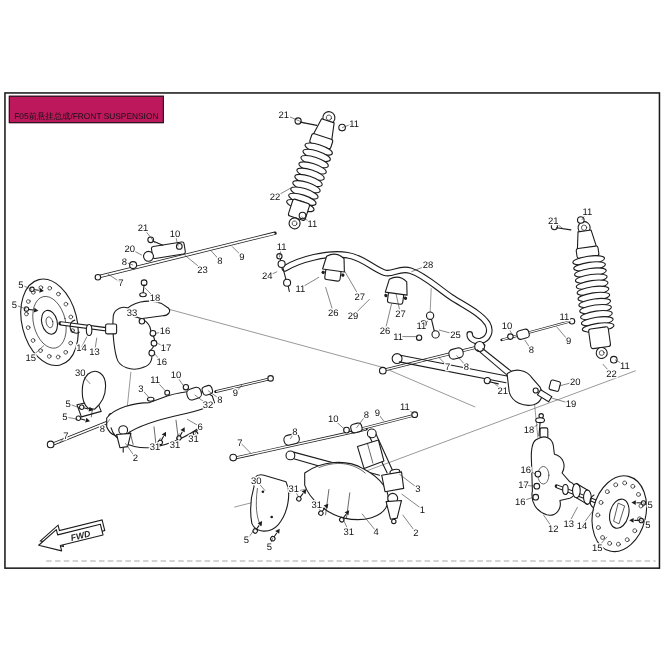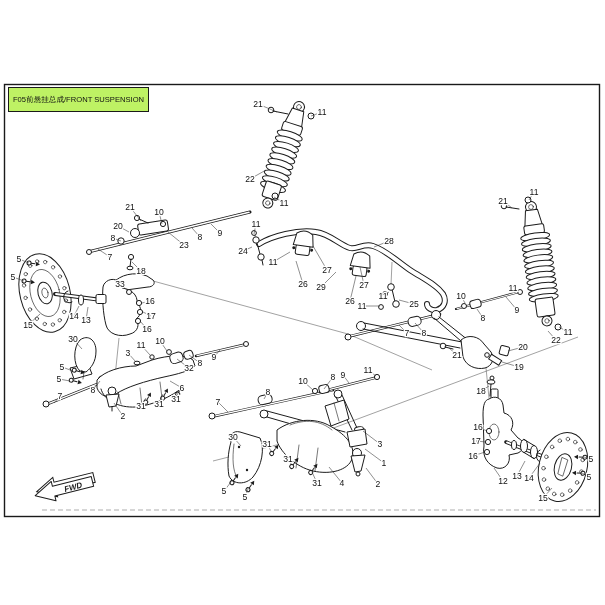--- a/index.html
+++ b/index.html
@@ -1,20 +1,20 @@
 <!DOCTYPE html>
 <html><head>
 <meta charset="utf-8">
 <style>
   html,body{margin:0;padding:0;background:#fff;}
   .page{position:relative;width:605px;height:605px;background:#ffffff;overflow:hidden;
         font-family:"Liberation Sans",sans-serif;}
   svg{position:absolute;left:0;top:0;}
   .title-box{position:absolute;left:8px;top:87px;width:139px;height:23px;
-    border:1.4px solid #1a1a1a;background:#bef264;display:flex;align-items:center;
+    border:1.4px solid #1a1a1a;background:#be185d;display:flex;align-items:flex-end;
     justify-content:center;font-size:7.6px;color:#111;white-space:nowrap;letter-spacing:0;}
   
   .p{fill:#ffffff;stroke:#1c1c1c;stroke-width:1;stroke-linejoin:round;}
   .s{fill:none;stroke:#1c1c1c;stroke-width:1;stroke-linecap:round;}
   .i{fill:none;stroke:#1c1c1c;stroke-width:.6;stroke-linecap:round;}
   .rod{stroke:#1c1c1c;fill:none;stroke-linecap:round;}
   .rodw{stroke:#ffffff;fill:none;stroke-linecap:round;}
   .thin{stroke:#555;stroke-width:.55;fill:none;}
   .dash{stroke:#777;stroke-width:.6;stroke-dasharray:5 3;fill:none;}
   .leader{stroke:#333;stroke-width:.55;}

